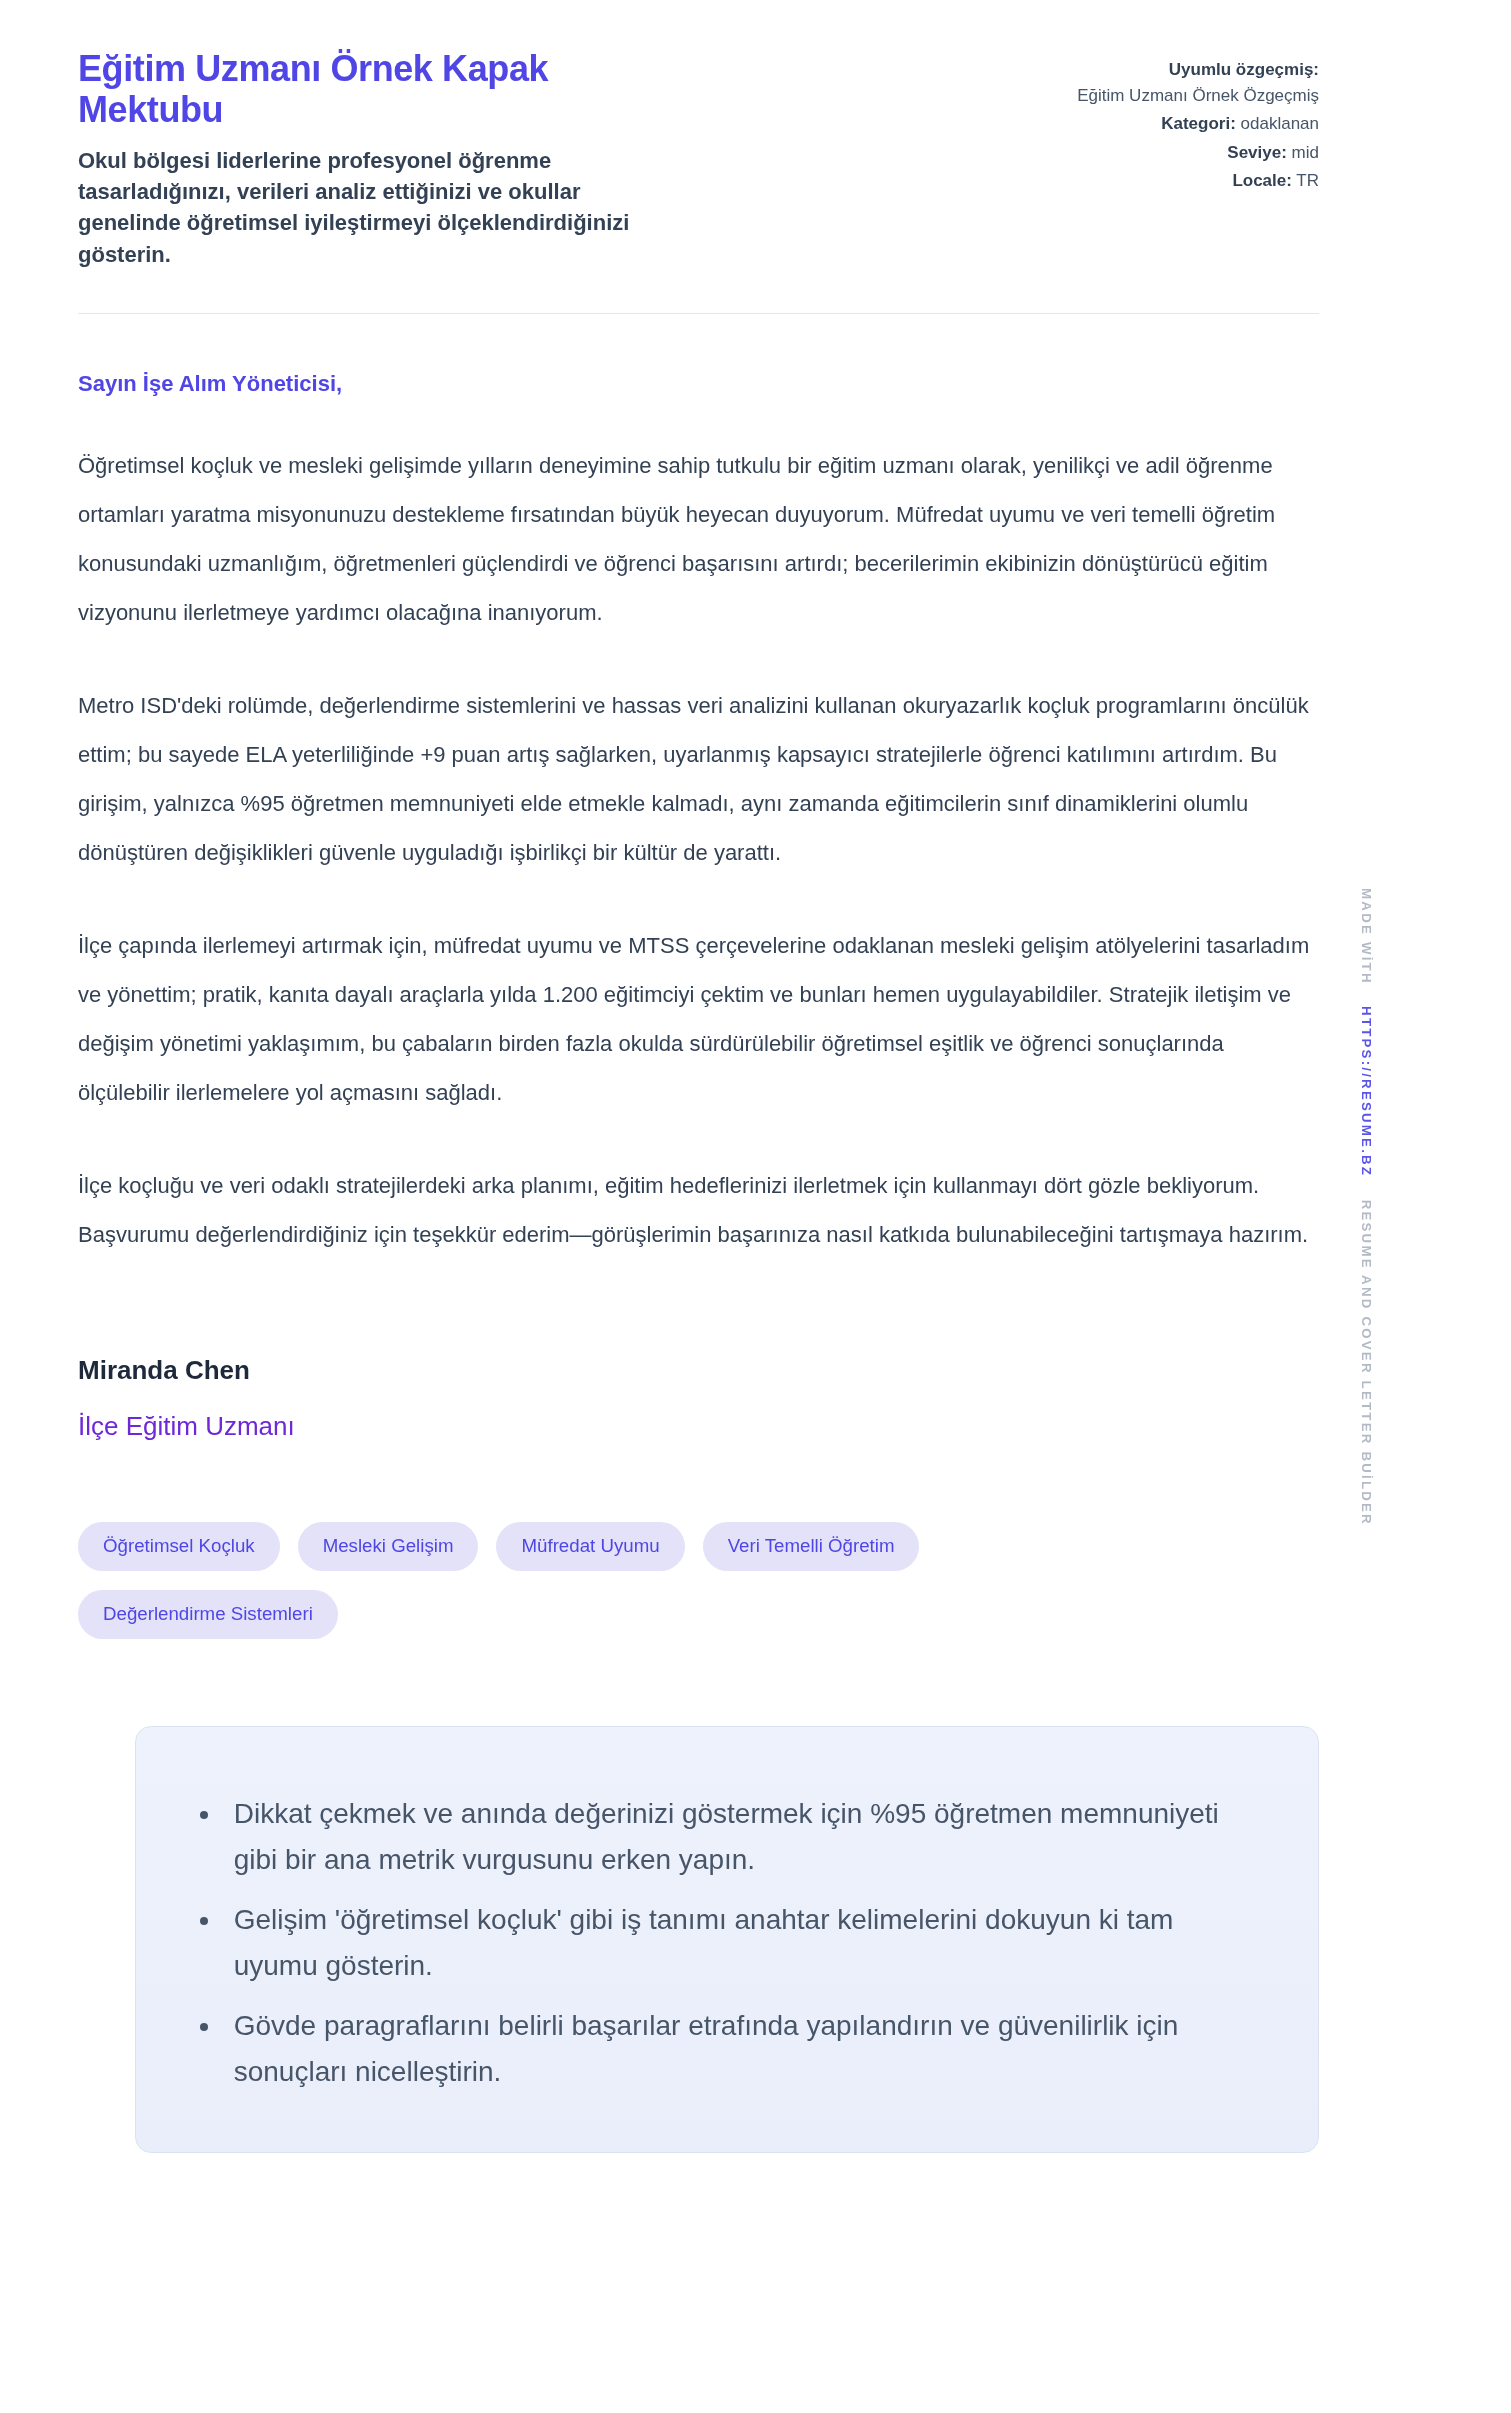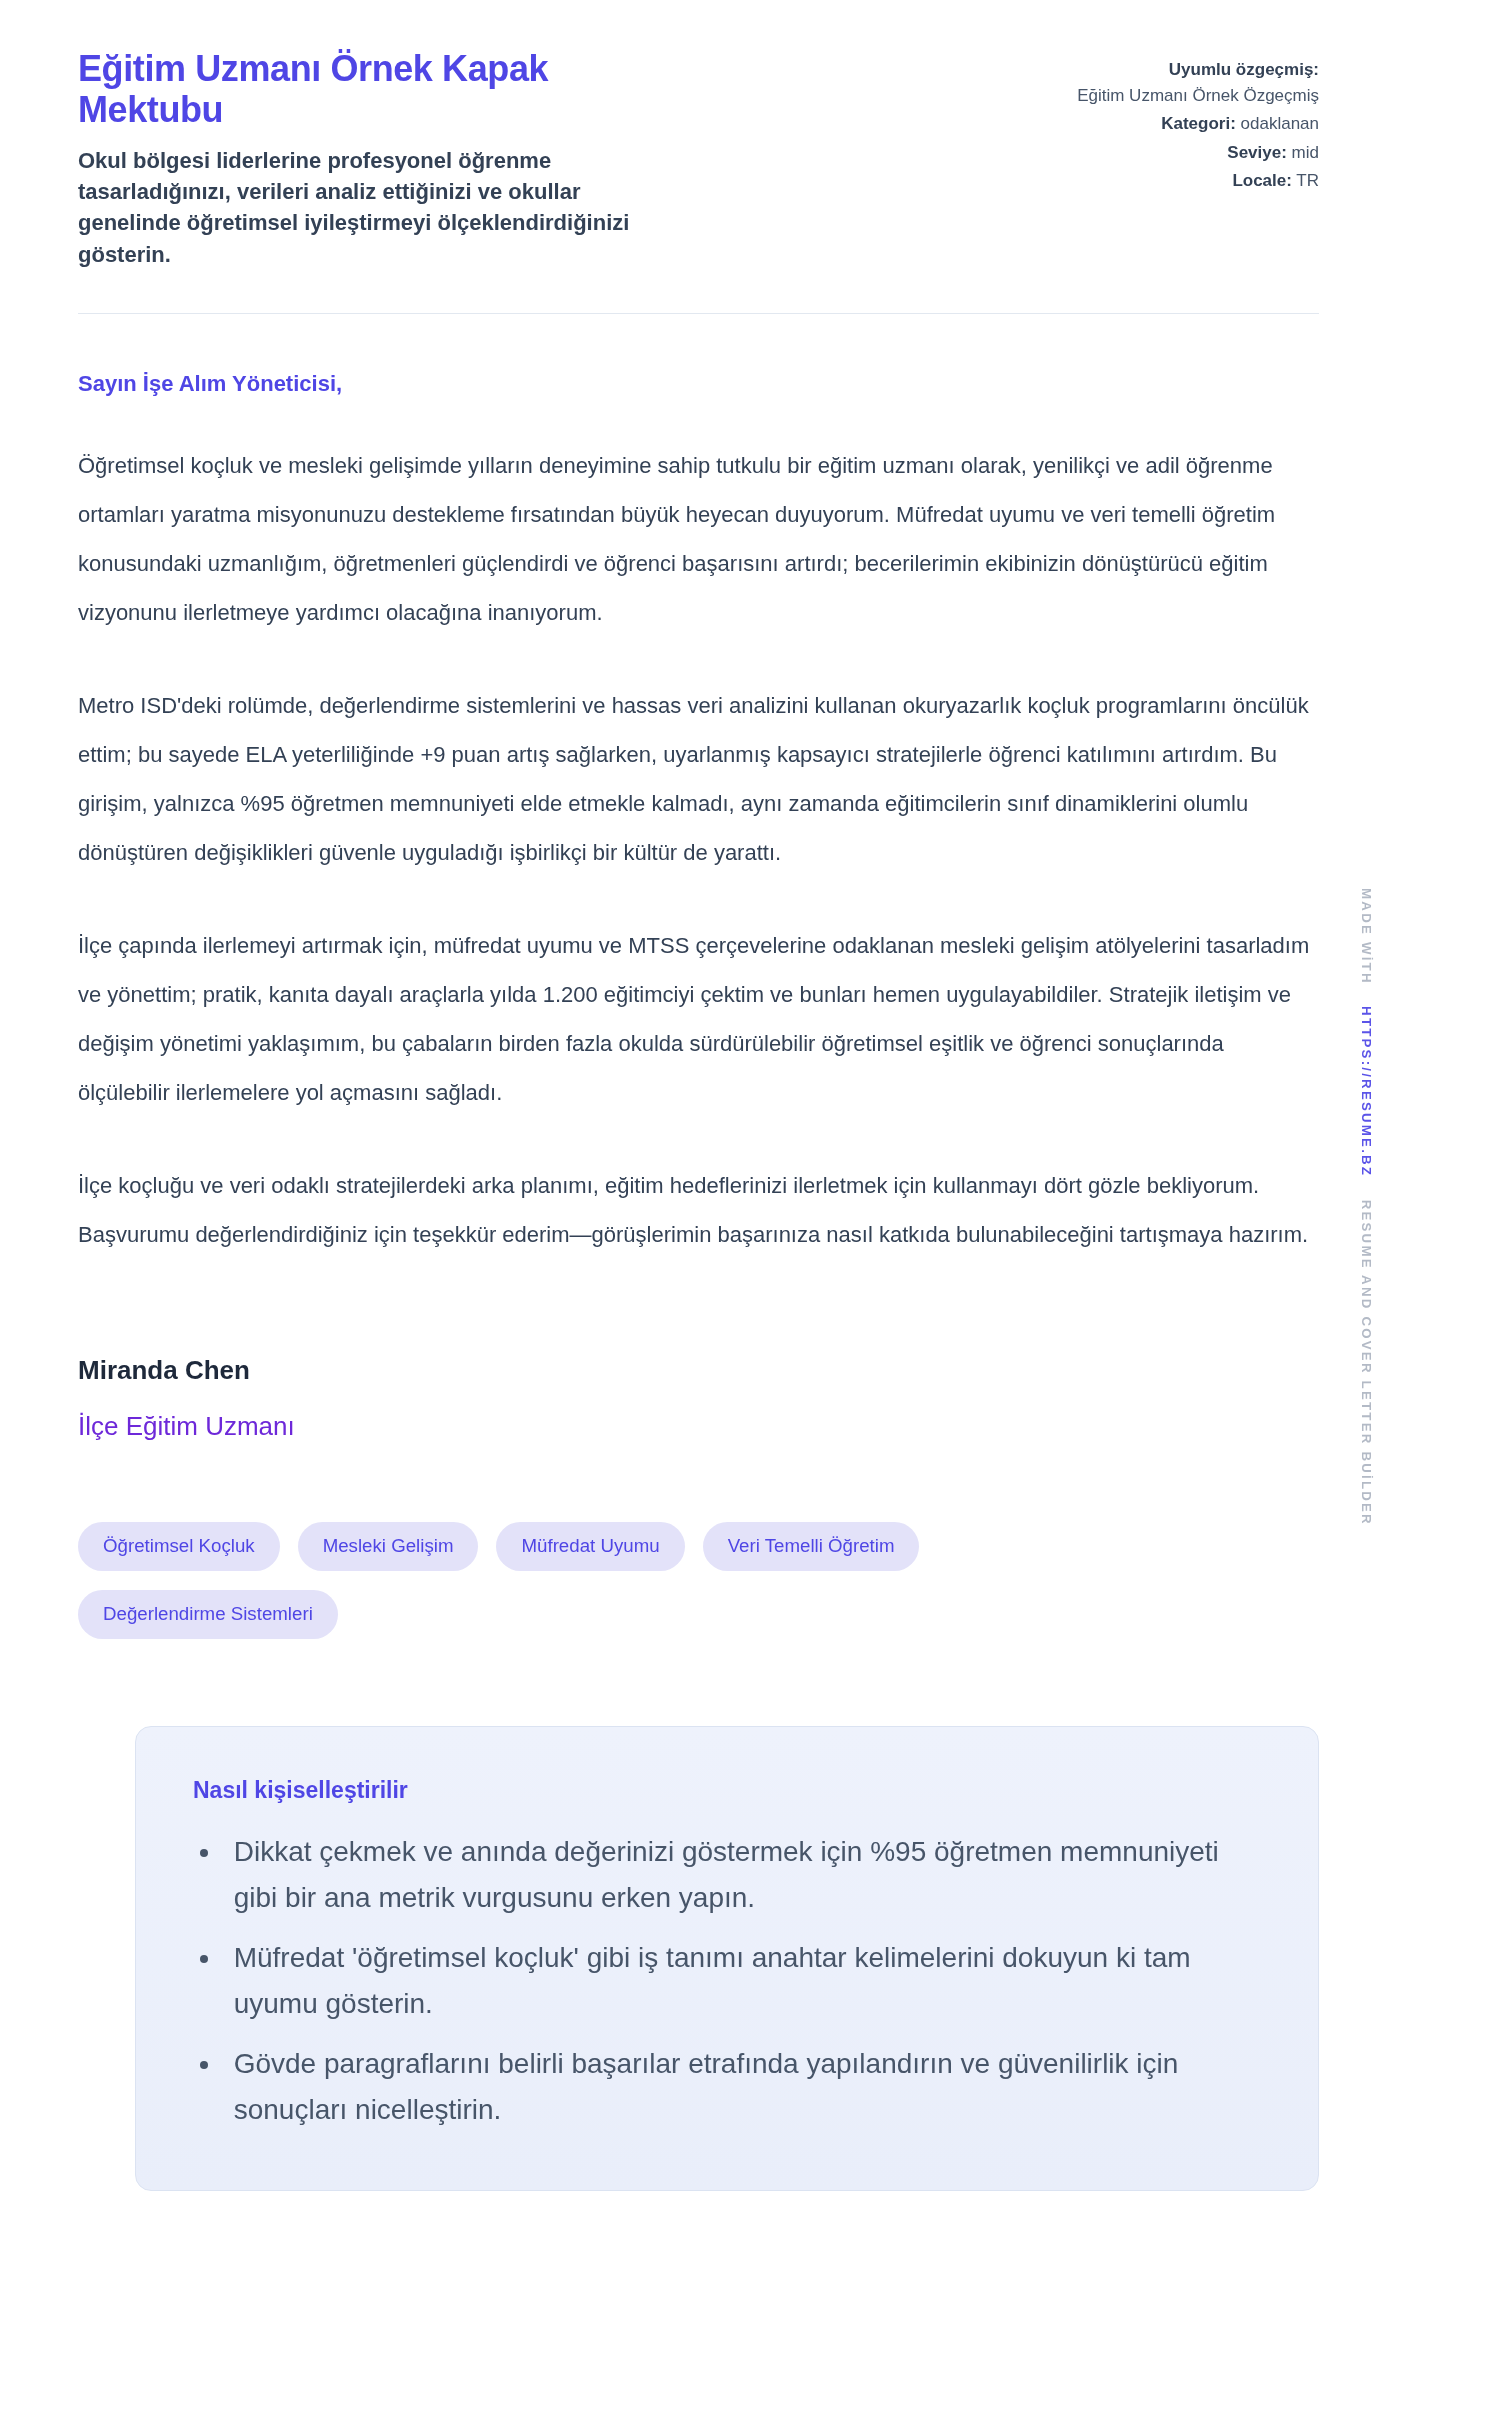--- a/index.html
+++ b/index.html
@@ -174,24 +174,23 @@
 
   <div class="tags">
     <span class="tag">Öğretimsel Koçluk</span>
     <span class="tag">Mesleki Gelişim</span>
     <span class="tag">Müfredat Uyumu</span>
     <span class="tag">Veri Temelli Öğretim</span>
     <span class="tag">Değerlendirme Sistemleri</span>
   </div>
 
   <div class="howto">
-    <div class="howto-title">Nasıl kişiselleştirilir</div>
     <ul>
       <li>Dikkat çekmek ve anında değerinizi göstermek için %95 öğretmen memnuniyeti gibi bir ana metrik vurgusunu erken yapın.</li>
-      <li>Müfredat 'öğretimsel koçluk' gibi iş tanımı anahtar kelimelerini dokuyun ki tam uyumu gösterin.</li>
+      <li>Gelişim 'öğretimsel koçluk' gibi iş tanımı anahtar kelimelerini dokuyun ki tam uyumu gösterin.</li>
       <li>Gövde paragraflarını belirli başarılar etrafında yapılandırın ve güvenilirlik için sonuçları nicelleştirin.</li>
     </ul>
   </div>
 
   <div class="watermark">
     <span>MADE WİTH</span>
     <a class="wm-link" href="#">HTTPS://RESUME.BZ</a>
     <span>RESUME AND COVER LETTER BUİLDER</span>
   </div>
 

